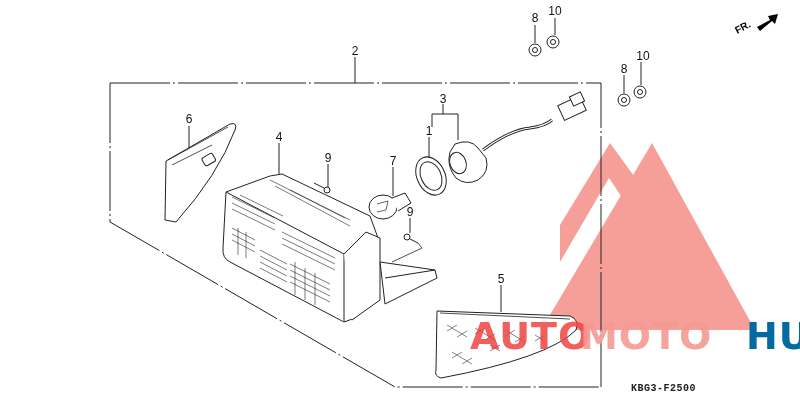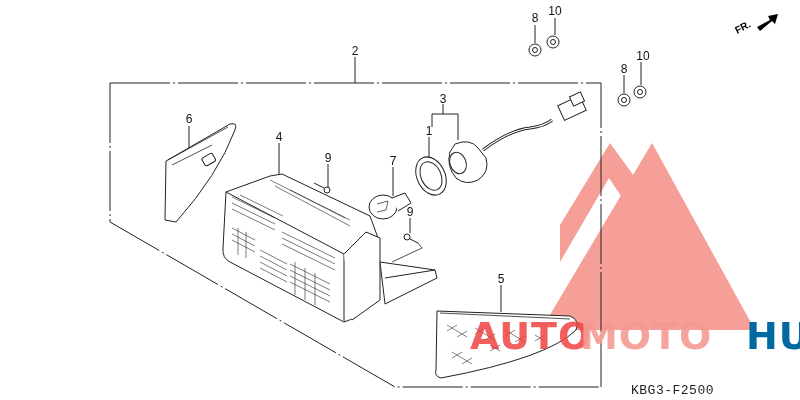--- a/index.html
+++ b/index.html
@@ -1,19 +1,19 @@
 <!DOCTYPE html>
 <html><head>
 <meta charset="utf-8">
 <style>
   html, body { margin:0; padding:0; background:#ffffff; }
   #canvas { position:relative; width:800px; height:400px; overflow:hidden; background:#fff; font-family:"Liberation Sans", sans-serif; }
   svg.diagram { position:absolute; left:0; top:0; width:800px; height:400px; }
   .callout { position:absolute; font-family:"Liberation Sans", sans-serif; font-size:12px; color:#111; line-height:12px; transform:translateX(-50%); }
-  .code { position:absolute; left:631px; top:383px; font-family:"Liberation Mono", monospace; font-weight:normal; font-size:13px; color:#222; letter-spacing:0.5px; }
+  .code { position:absolute; left:631px; top:383px; font-family:"Liberation Mono", monospace; font-weight:bold; font-size:10px; color:#222; letter-spacing:0.5px; }
   .fr { position:absolute; left:733px; top:26px; font-family:"Liberation Sans", sans-serif; font-weight:bold; font-size:10px; color:#000; transform:rotate(-28deg); transform-origin:left top; }
   .wm { position:absolute; top:314px; font-family:"DejaVu Sans", sans-serif; font-weight:bold; font-size:38px; line-height:44px; letter-spacing:1px; }
 </style>
 </head>
 <body>
 
 <div id="canvas">
   <svg class="diagram" viewBox="0 0 800 400">
 
     <g fill="#f59a93" opacity="0.95">

